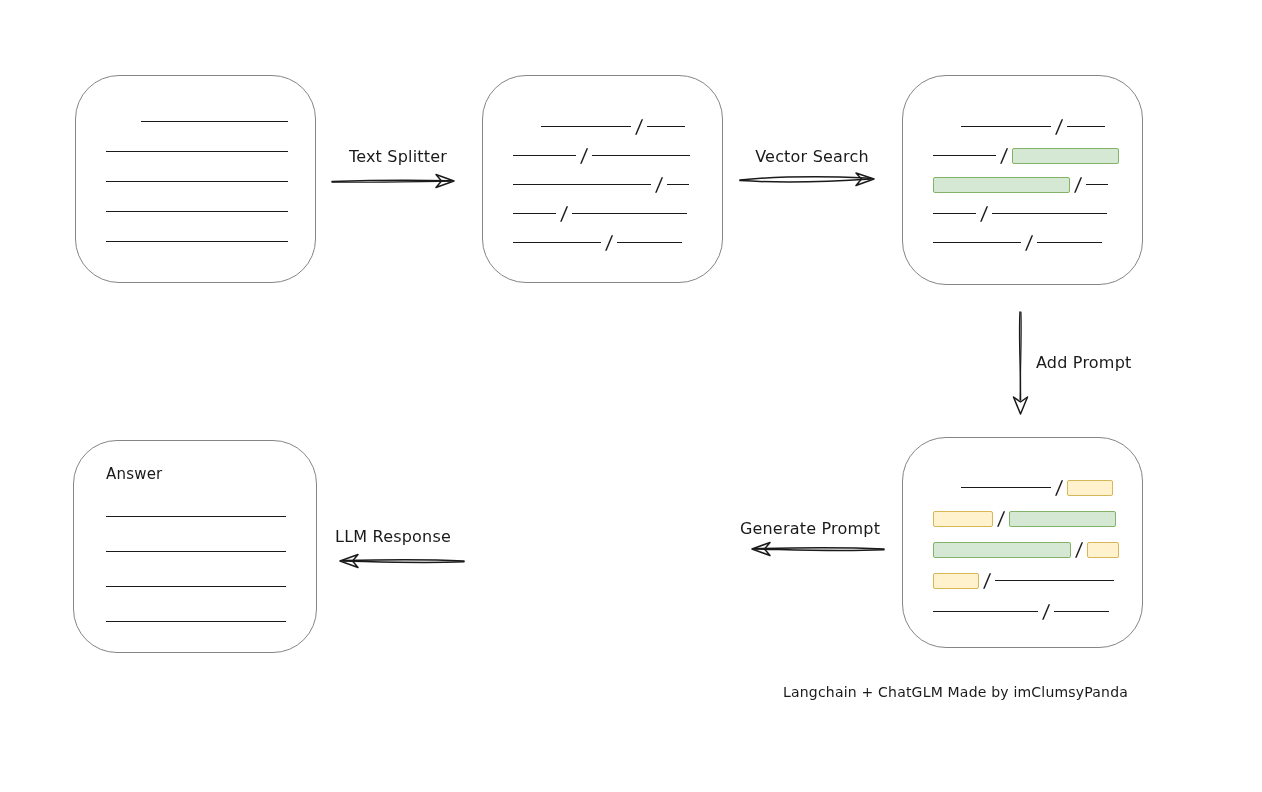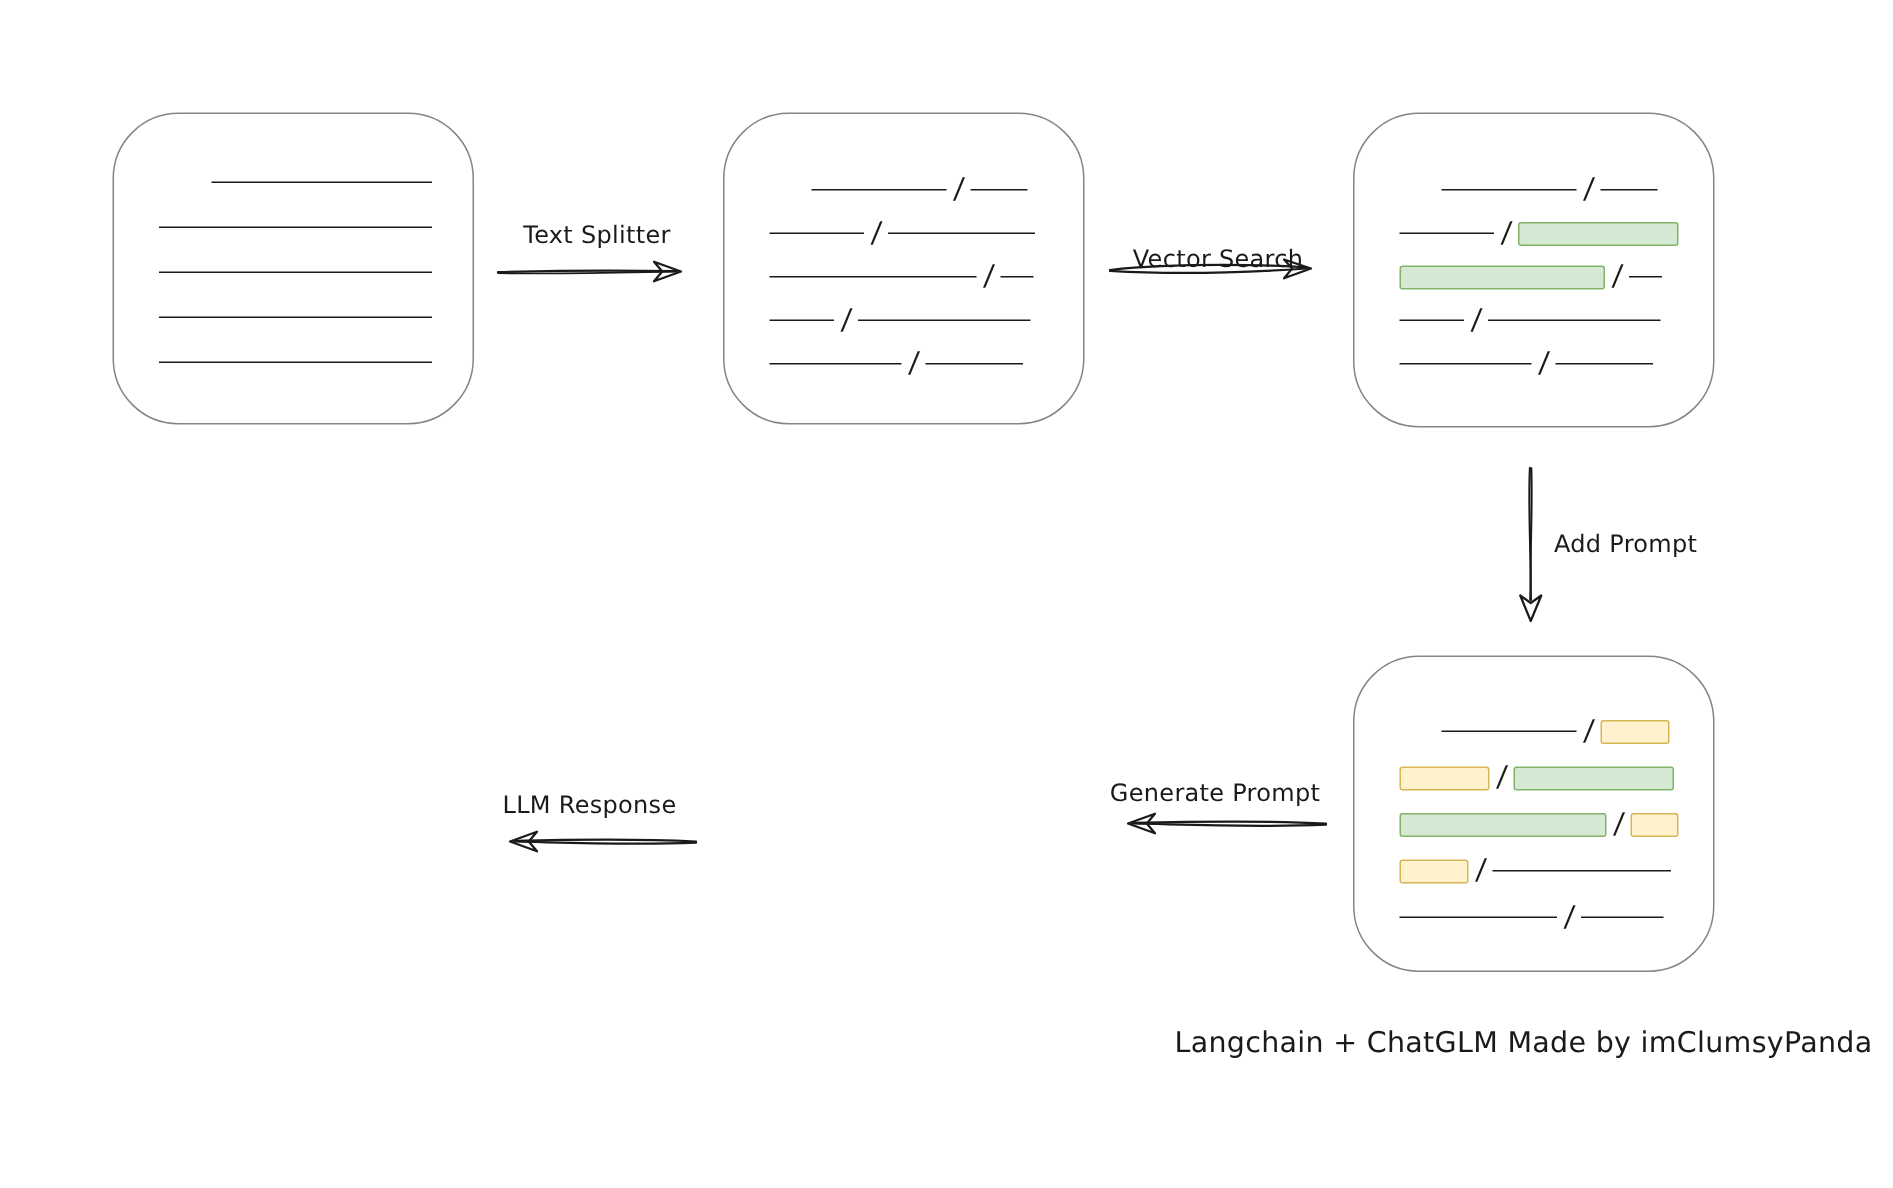--- a/index.html
+++ b/index.html
@@ -27,21 +27,21 @@
   .chunk.red    { background:var(--red-fill);    border-color:var(--red-stroke); }
   .inbox-label { font-size:15px; font-weight:500; letter-spacing:0.2px; }
   .arrow-label {
     position:absolute; font-size:16px; font-weight:400; white-space:nowrap;
     letter-spacing:0.2px;
   }
   .centered { transform:translateX(-50%); }
   .arrow-svg { position:absolute; overflow:visible; }
   #caption {
     position:absolute; left:783px; top:684px;
-    font-size:19px; font-weight:500; letter-spacing:0.2px; white-space:nowrap;
+    font-size:14px; font-weight:500; letter-spacing:0.2px; white-space:nowrap;
   }
   .prompt-content { padding:26px 0 0 28px; }
   .prompt-content .inbox-label { display:block; margin-bottom:10px; }
   .prompt-content .gap { height:12px; }
   .answer-content { padding:24px 0 0 32px; }
   .answer-content .inbox-label { display:block; margin-bottom:16px; }
 </style>
 </head>
 <body>
 
@@ -151,23 +151,42 @@
         </div>
         <div class="seg-row">
           <span class="line-seg" style="width: 105px;"></span>
           <span class="slash">/</span>
           <span class="line-seg" style="width: 55px;"></span>
         </div>
       </div>
   </div>
 
 
+  <div class="box" style="left:73px; top:440px; width:244px; height:213px;">
+    <div class="answer-content rows-35">
+      <span class="inbox-label">Answer</span>
+      <div class="rows-35">
+          <div class="seg-row">
+            <span class="line-seg" style="width: 180px;"></span>
+          </div>
+          <div class="seg-row">
+            <span class="line-seg" style="width: 180px;"></span>
+          </div>
+          <div class="seg-row">
+            <span class="line-seg" style="width: 180px;"></span>
+          </div>
+          <div class="seg-row">
+            <span class="line-seg" style="width: 180px;"></span>
+          </div>
+        </div>
+    </div>
+  </div>
 
   <div class="arrow-label centered" style="left:398px; top:147px;">Text Splitter</div>
-  <div class="arrow-label centered" style="left:812px; top:147px;margin-top:16px;">Vector Search</div>
+  <div class="arrow-label centered" style="left:812px; top:147px;">Vector Search</div>
   <div class="arrow-label" style="left:1036px; top:353px;">Add Prompt</div>
   <div class="arrow-label centered" style="left:810px; top:519px;">Generate Prompt</div>
   <div class="arrow-label centered" style="left:393px; top:527px;">LLM Response</div>
 
   <svg class="arrow-svg" style="left:330px; top:170px;" width="140" height="22" viewBox="0 0 140 22">
     <g fill="none" stroke="#1a1a1a" stroke-width="1.5" stroke-linecap="round" stroke-linejoin="round">
       <path d="M2,11.4 C38,10.4 92,10.2 121,10.8"></path>
       <path d="M2,12.2 C46,12.8 94,11.4 121,11.2" stroke-width="1.1"></path>
       <path d="M106,4.5 L124,11 L106,17.5 L111.5,11 Z"></path>
     </g>

